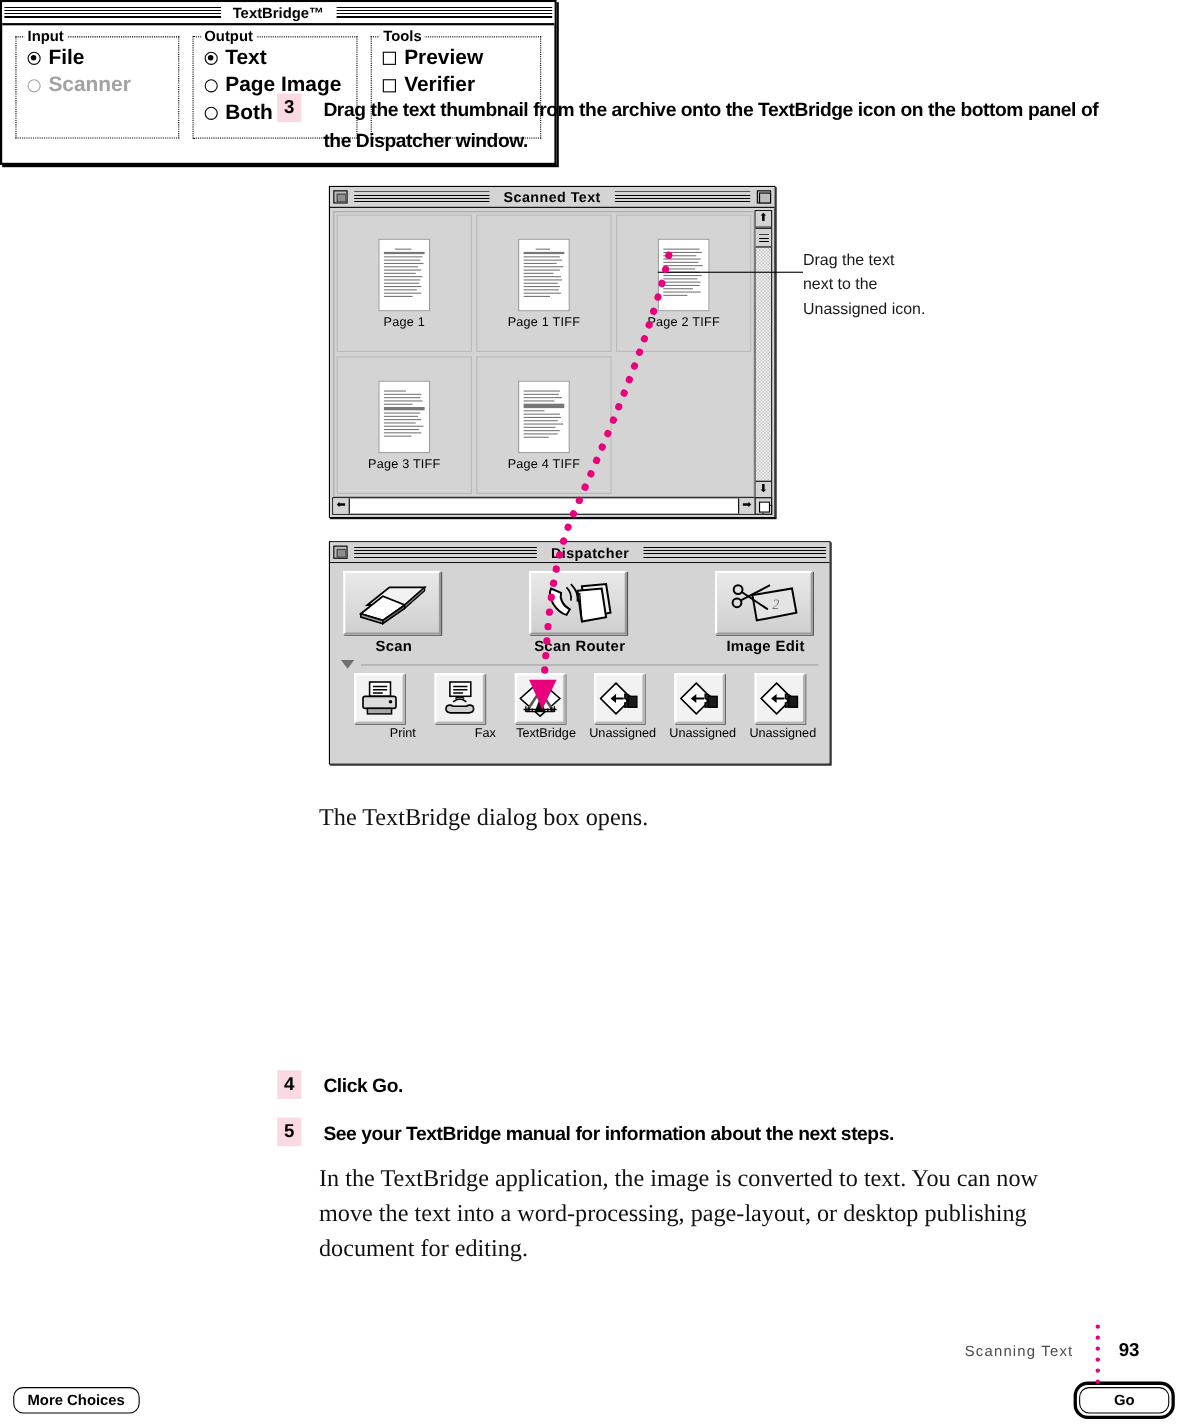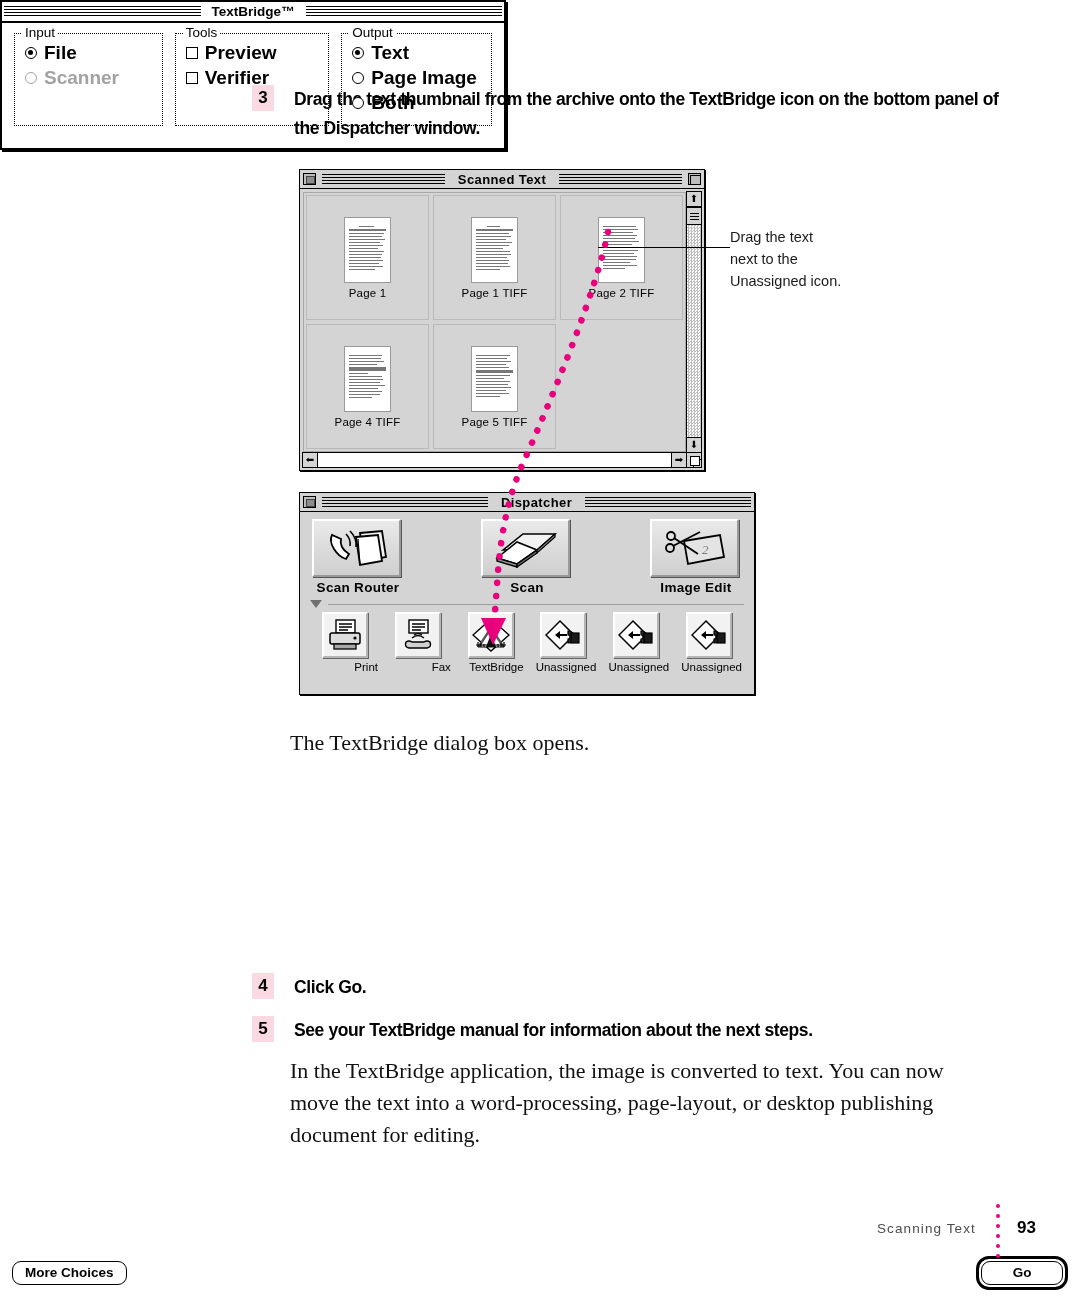--- a/index.html
+++ b/index.html
@@ -251,21 +251,21 @@
   }
   .tbd-body { position:relative; padding:10px 12px; display:flex; gap:12px; }
   .fieldset {
     border:1px dotted #000;
     padding:6px 10px 8px;
     position:relative;
     min-height:70px;
   }
   .fs-legend {
     position:absolute; top:-9px; left:7px; background:#fff; padding:0 3px;
-    font-family:"Liberation Sans", sans-serif; font-weight:normal; font-size:13.5px;
+    font-family:"Liberation Sans", sans-serif; font-weight:bold; font-size:13.5px;
   }
   .opt { display:flex; align-items:center; margin:2px 0 3px; }
   .opt span.lbl {
     font-family:"Liberation Sans", sans-serif; font-weight:bold;
     font-size:19px; margin-left:7px; white-space:nowrap;
   }
   .opt.disabled span.lbl { color:#a2a2a2; }
   .radio {
     width:12px; height:12px; border-radius:50%;
     border:1.5px solid #000; background:#fff; flex:0 0 auto; position:relative;
@@ -413,20 +413,41 @@
               <i style="width:91%"></i>
               <i style="width:88%"></i>
             <i style="width:72%"></i>
               <i style="width:93%"></i>
               <i style="width:60%"></i>
           </div>
         </div>
         <div class="thumb-label">Page 2 TIFF</div>
       </div>
 
+      <div class="thumb-cell">
+        <div class="thumb-page">
+          <div class="thumb-lines">
+            <i style="width:55%"></i>
+              <i style="width:92%"></i>
+              <i style="width:88%"></i>
+            <i style="width:95%"></i>
+              <i style="width:70%"></i>
+              <i style="height:3px"></i>
+            <i style="width:90%"></i>
+              <i style="width:84%"></i>
+              <i style="width:93%"></i>
+            <i style="width:79%"></i>
+              <i style="width:96%"></i>
+              <i style="width:87%"></i>
+            <i style="width:91%"></i>
+              <i style="width:68%"></i>
+          </div>
+        </div>
+        <div class="thumb-label">Page 3 TIFF</div>
+      </div>
 
       <div class="thumb-cell">
         <div class="thumb-page">
           <div class="thumb-lines">
             <i style="width:90%"></i>
               <i style="width:86%"></i>
               <i style="width:94%"></i>
             <i style="width:75%"></i>
               <i style="height:4px"></i>
             <i style="width:50%"></i>
@@ -436,41 +457,20 @@
               <i style="width:96%"></i>
               <i style="width:79%"></i>
             <i style="width:90%"></i>
               <i style="width:85%"></i>
               <i style="width:62%"></i>
           </div>
         </div>
         <div class="thumb-label">Page 4 TIFF</div>
       </div>
 
-      <div class="thumb-cell">
-        <div class="thumb-page">
-          <div class="thumb-lines">
-            <i style="width:92%"></i>
-              <i style="width:85%"></i>
-              <i style="width:95%"></i>
-            <i style="width:80%"></i>
-              <i style="width:89%"></i>
-              <i style="height:3px"></i>
-            <i style="width:93%"></i>
-              <i style="width:76%"></i>
-              <i style="width:91%"></i>
-            <i style="width:87%"></i>
-              <i style="width:94%"></i>
-              <i style="width:82%"></i>
-            <i style="width:90%"></i>
-              <i style="width:66%"></i>
-          </div>
-        </div>
-        <div class="thumb-label">Page 5 TIFF</div>
-      </div>
 
     </div>
 
     <div class="sb-v">
       <div class="sb-arrow" style="left:0;right:0;top:0;height:15px;border-bottom:1px solid #000;">⬆</div>
       <div class="sb-track" style="top:15px;bottom:15px;"></div>
       <div class="sb-thumb" style="top:15px;"></div>
       <div class="sb-arrow" style="left:0;right:0;bottom:0;height:15px;border-top:1px solid #000;">⬇</div>
     </div>
 
@@ -494,46 +494,46 @@
   <div class="titlebar">
     <div class="close-box"></div>
     <div class="tb-lines"></div>
     <div class="tb-title">Dispatcher</div>
     <div class="tb-lines"></div>
   </div>
 
   <div class="disp-body">
 
     <div class="disp-top-row">
+
+      <div class="disp-tile">
+        <div class="disp-btn">
+          <svg width="66" height="40" viewBox="0 0 66 40">
+            <polygon points="10,22 30,6 62,6 44,22" fill="#f2f2f2" stroke="#000" stroke-width="1.6"></polygon>
+            <polygon points="4,30 24,14 44,22 24,36" fill="#ffffff" stroke="#000" stroke-width="1.6"></polygon>
+            <polygon points="4,30 24,36 24,39 4,33" fill="#9a9a9a" stroke="#000" stroke-width="1.4"></polygon>
+            <polygon points="24,36 44,22 44,25 24,39" fill="#6e6e6e" stroke="#000" stroke-width="1.4"></polygon>
+            <polygon points="44,22 62,6 62,9 44,25" fill="#8c8c8c" stroke="#000" stroke-width="1.2"></polygon>
+          </svg>
+        </div>
+        <div class="disp-label">Scan</div>
+      </div>
 
       <div class="disp-tile">
         <div class="disp-btn">
           <svg width="66" height="42" viewBox="0 0 66 42">
             <path d="M8 8 q-3 6 2 14 q5 8 12 10 l3-5 q-5-3-7-7 q-2-4-1-8 z" fill="#ffffff" stroke="#000" stroke-width="1.8"></path>
             <path d="M22 7 q5 5 4 12" fill="none" stroke="#000" stroke-width="1.6"></path>
             <path d="M26 4 q7 7 6 16" fill="none" stroke="#000" stroke-width="1.6"></path>
             <path d="M36 6 L58 4 L62 30 L40 34 Z" fill="#f0f0f0" stroke="#000" stroke-width="1.8"></path>
             <path d="M32 10 L54 8 L58 34 L36 38 Z" fill="#ffffff" stroke="#000" stroke-width="1.8"></path>
             <path d="M34 12 L36 38" fill="none" stroke="#000" stroke-width="1.2"></path>
           </svg>
         </div>
         <div class="disp-label">Scan Router</div>
-      </div>
-
-      <div class="disp-tile">
-        <div class="disp-btn">
-          <svg width="66" height="40" viewBox="0 0 66 40">
-            <polygon points="10,22 30,6 62,6 44,22" fill="#f2f2f2" stroke="#000" stroke-width="1.6"></polygon>
-            <polygon points="4,30 24,14 44,22 24,36" fill="#ffffff" stroke="#000" stroke-width="1.6"></polygon>
-            <polygon points="4,30 24,36 24,39 4,33" fill="#9a9a9a" stroke="#000" stroke-width="1.4"></polygon>
-            <polygon points="24,36 44,22 44,25 24,39" fill="#6e6e6e" stroke="#000" stroke-width="1.4"></polygon>
-            <polygon points="44,22 62,6 62,9 44,25" fill="#8c8c8c" stroke="#000" stroke-width="1.2"></polygon>
-          </svg>
-        </div>
-        <div class="disp-label">Scan</div>
       </div>
 
       <div class="disp-tile">
         <div class="disp-btn">
           <svg width="66" height="42" viewBox="0 0 66 42">
             <polygon points="22,14 58,8 62,30 26,37" fill="#e4e4e4" stroke="#000" stroke-width="1.8"></polygon>
             <text x="40" y="27" font-family="Liberation Serif, serif" font-size="13" font-style="italic" fill="#7a7a7a">2</text>
             <circle cx="9" cy="9" r="4" fill="none" stroke="#000" stroke-width="1.8"></circle>
             <circle cx="8" cy="21" r="4" fill="none" stroke="#000" stroke-width="1.8"></circle>
             <path d="M12 11 L36 27" stroke="#000" stroke-width="1.8" fill="none"></path>
@@ -656,45 +656,45 @@
       <div class="opt">
         <span class="radio on"></span>
         <span class="lbl">File</span>
       </div>
       <div class="opt disabled">
         <span class="radio"></span>
         <span class="lbl">Scanner</span>
       </div>
     </div>
 
+    <div class="fieldset" style="width:154px;">
+      <div class="fs-legend">Output</div>
+      <div class="opt">
+        <span class="radio on"></span>
+        <span class="lbl">Text</span>
+      </div>
+      <div class="opt">
+        <span class="radio"></span>
+        <span class="lbl">Page Image</span>
+      </div>
+      <div class="opt">
+        <span class="radio"></span>
+        <span class="lbl">Both</span>
+      </div>
+    </div>
+
     <div class="fieldset" style="width:158px;">
       <div class="fs-legend">Tools</div>
       <div class="opt">
         <span class="checkbox"></span>
         <span class="lbl">Preview</span>
       </div>
       <div class="opt">
         <span class="checkbox"></span>
         <span class="lbl">Verifier</span>
-      </div>
-    </div>
-
-    <div class="fieldset" style="width:154px;">
-      <div class="fs-legend">Output</div>
-      <div class="opt">
-        <span class="radio on"></span>
-        <span class="lbl">Text</span>
-      </div>
-      <div class="opt">
-        <span class="radio"></span>
-        <span class="lbl">Page Image</span>
-      </div>
-      <div class="opt">
-        <span class="radio"></span>
-        <span class="lbl">Both</span>
       </div>
     </div>
 
   </div>
 
   <div class="tbd-footer">
     <div class="btn-more">More Choices</div>
     <div class="btn-go-wrap">
       <div class="btn-go">Go</div>
     </div>

